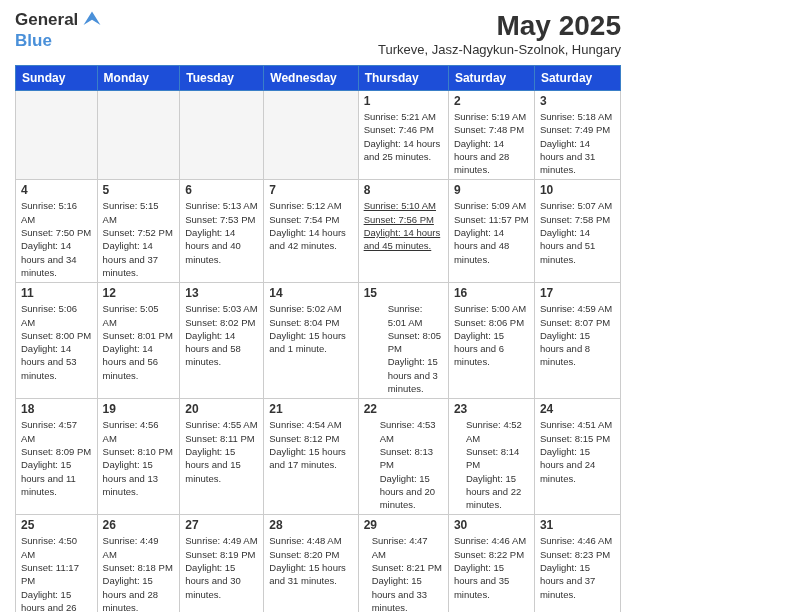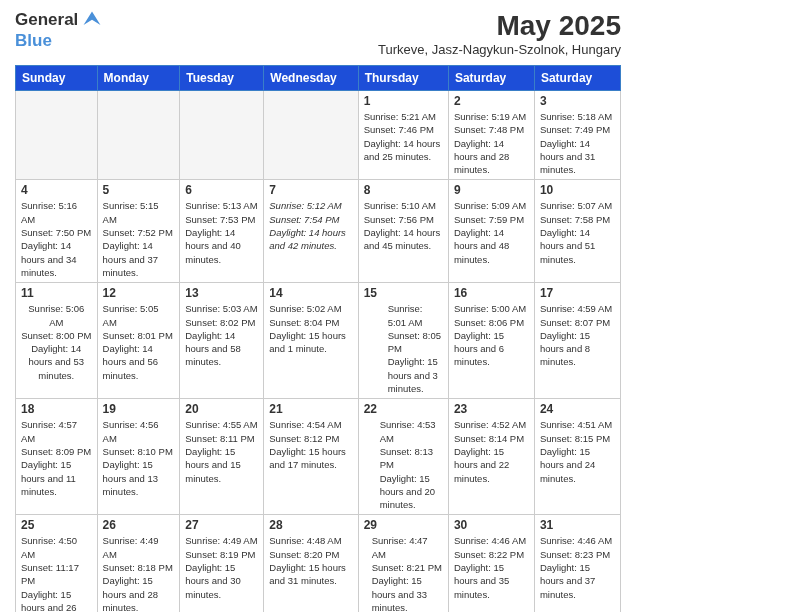--- a/index.html
+++ b/index.html
@@ -156,47 +156,47 @@
 Daylight: 14 hours and 37 minutes.</div>
           </td>
           <td>
             <span class="day-num">6</span>
             <div class="day-info" style="white-space: pre-line;">Sunrise: 5:13 AM
 Sunset: 7:53 PM
 Daylight: 14 hours and 40 minutes.</div>
           </td>
           <td>
             <span class="day-num">7</span>
-            <div class="day-info" style="white-space: pre-line; font-style: italic;">Sunrise: 5:12 AM
+            <div class="day-info" style="white-space: pre-line;">Sunrise: 5:12 AM
 Sunset: 7:54 PM
 Daylight: 14 hours and 42 minutes.</div>
           </td>
           <td>
             <span class="day-num">8</span>
-            <div class="day-info" style="white-space: pre-line;">Sunrise: 5:10 AM
+            <div class="day-info" style="white-space: pre-line; text-decoration: underline;">Sunrise: 5:10 AM
 Sunset: 7:56 PM
 Daylight: 14 hours and 45 minutes.</div>
           </td>
           <td>
             <span class="day-num">9</span>
             <div class="day-info" style="white-space: pre-line;">Sunrise: 5:09 AM
-Sunset: 7:59 PM
+Sunset: 11:57 PM
 Daylight: 14 hours and 48 minutes.</div>
           </td>
           <td>
             <span class="day-num">10</span>
             <div class="day-info" style="white-space: pre-line;">Sunrise: 5:07 AM
 Sunset: 7:58 PM
 Daylight: 14 hours and 51 minutes.</div>
           </td>
         </tr>
         <tr>
           <td>
             <span class="day-num">11</span>
-            <div class="day-info" style="white-space: pre-line; text-align: center;">Sunrise: 5:06 AM
+            <div class="day-info" style="white-space: pre-line;">Sunrise: 5:06 AM
 Sunset: 8:00 PM
 Daylight: 14 hours and 53 minutes.</div>
           </td>
           <td>
             <span class="day-num">12</span>
             <div class="day-info" style="white-space: pre-line;">Sunrise: 5:05 AM
 Sunset: 8:01 PM
 Daylight: 14 hours and 56 minutes.</div>
           </td>
           <td>
@@ -256,21 +256,21 @@
 Daylight: 15 hours and 17 minutes.</div>
           </td>
           <td>
             <span class="day-num">22</span>
             <div class="day-info" style="white-space: pre-line; margin-left: 16px;">Sunrise: 4:53 AM
 Sunset: 8:13 PM
 Daylight: 15 hours and 20 minutes.</div>
           </td>
           <td>
             <span class="day-num">23</span>
-            <div class="day-info" style="white-space: pre-line;">Sunrise: 4:52 AM
+            <div class="day-info" style="white-space: pre-line; margin-left: 12px;">Sunrise: 4:52 AM
 Sunset: 8:14 PM
 Daylight: 15 hours and 22 minutes.</div>
           </td>
           <td>
             <span class="day-num">24</span>
             <div class="day-info" style="white-space: pre-line;">Sunrise: 4:51 AM
 Sunset: 8:15 PM
 Daylight: 15 hours and 24 minutes.</div>
           </td>
         </tr>

